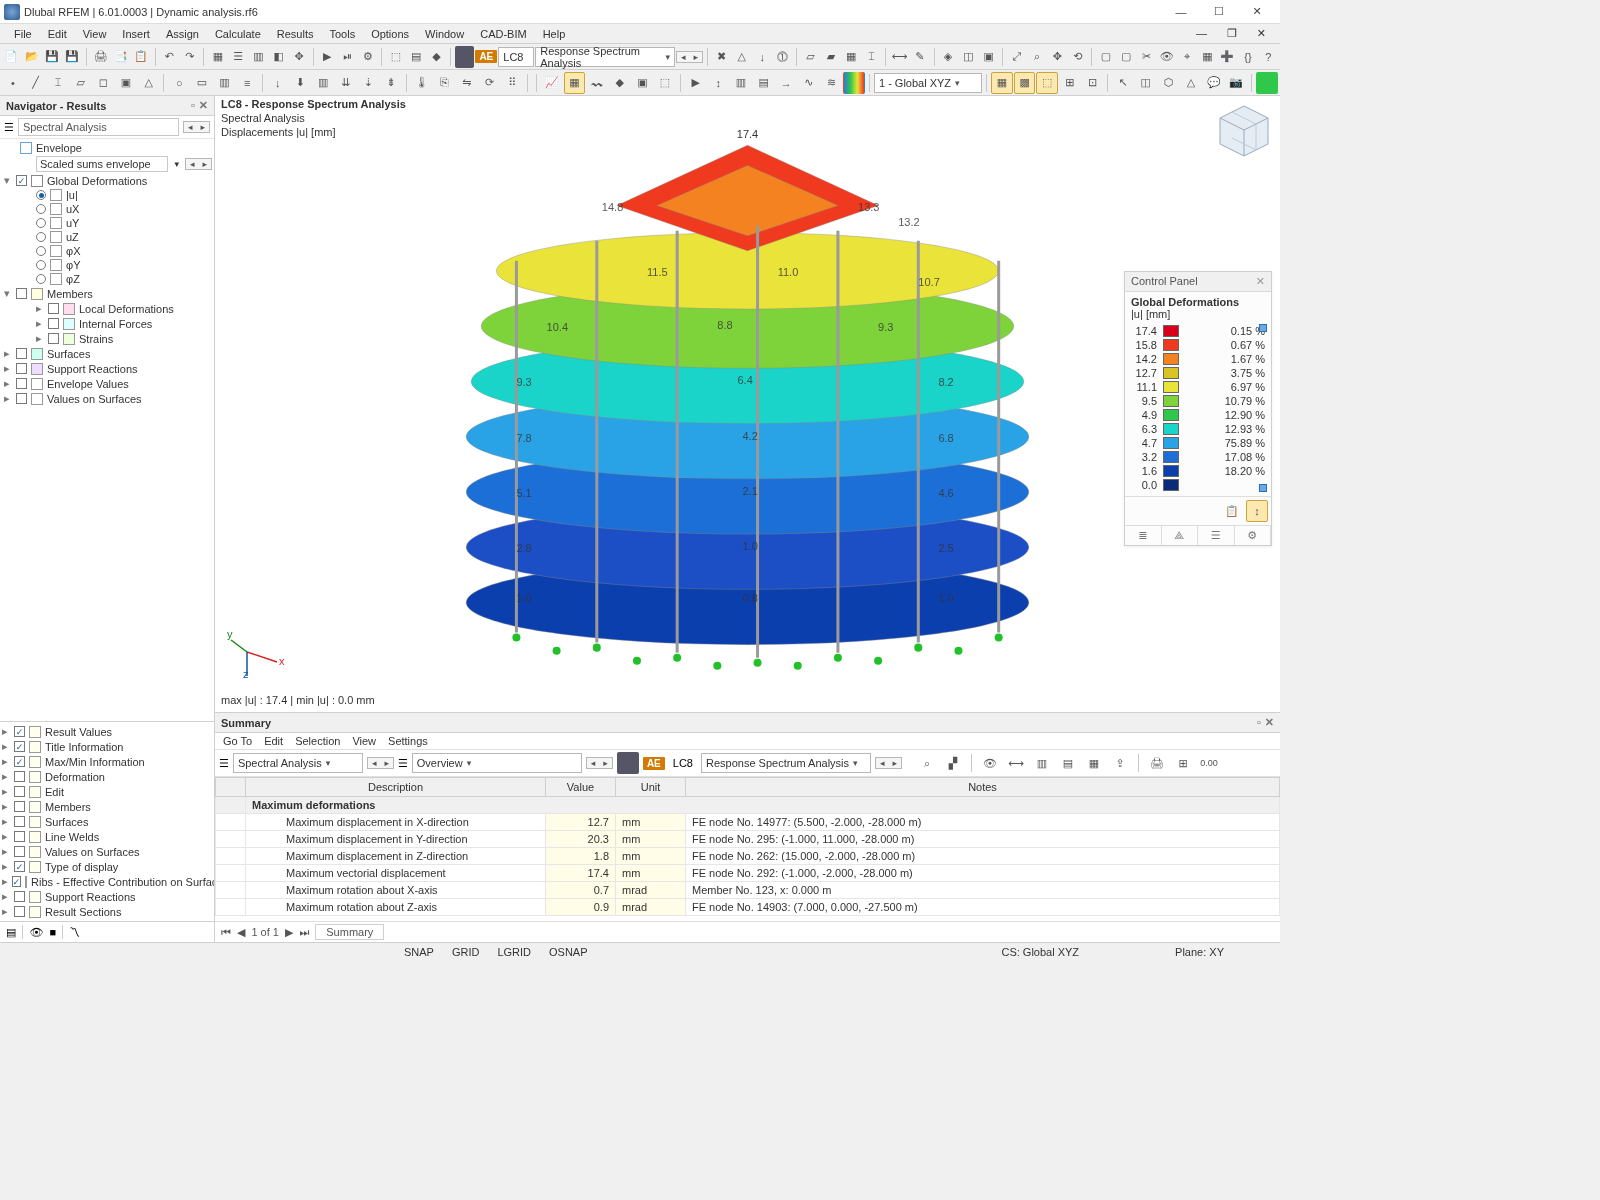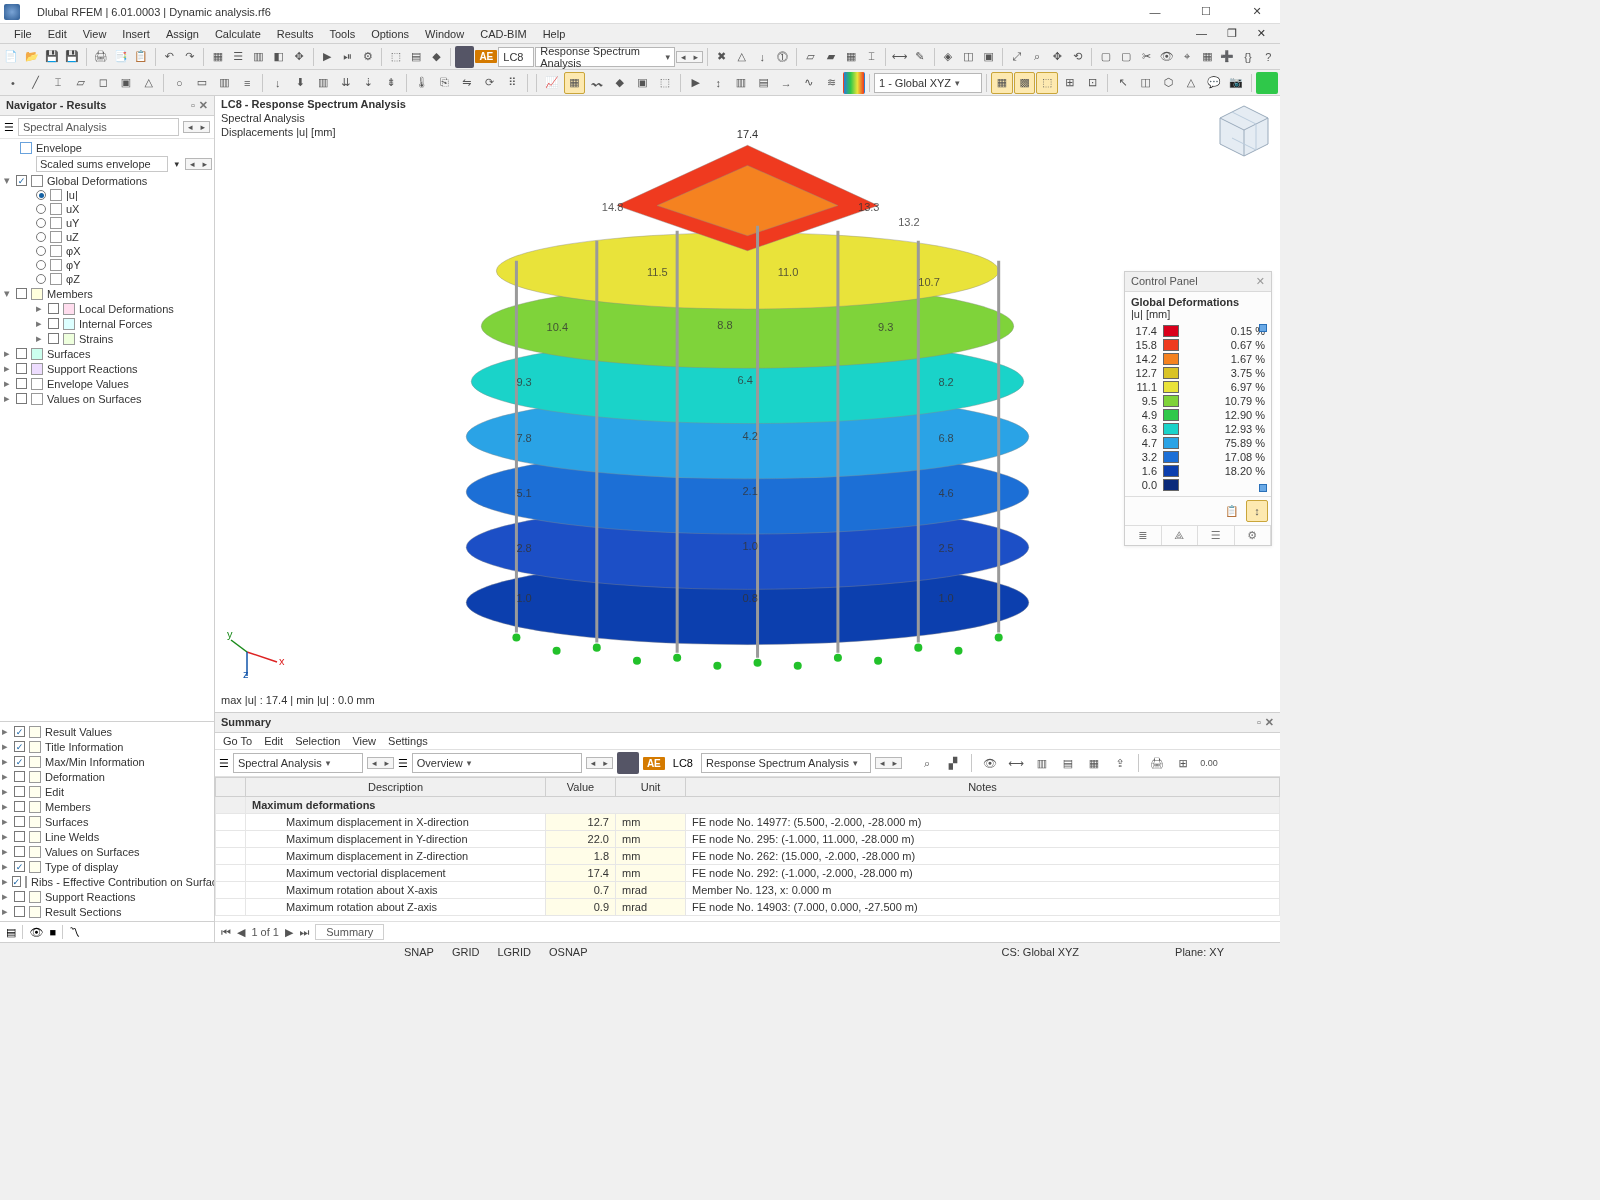--- a/index.html
+++ b/index.html
@@ -1,32 +1,32 @@
 <!DOCTYPE html>
 <html><head>
 <meta charset="utf-8">
 <style>
 * { box-sizing: border-box; margin: 0; padding: 0; font-family: "Segoe UI", Tahoma, sans-serif; font-size: 11px; }
 html, body { width: 1280px; height: 960px; overflow: hidden; background: #f0f0f0; }
-.titlebar { height: 24px; background: #fff; display: flex; align-items: center; padding: 0 4px; border-bottom: 1px solid #ddd; gap: 13px; }
+.titlebar { height: 24px; background: #fff; display: flex; align-items: center; padding: 0 4px; border-bottom: 1px solid #ddd; }
 .titlebar .icon { width: 16px; height: 16px; margin-right: 4px; background: radial-gradient(#7aa4d6,#2d5c94); border-radius: 2px; }
 .titlebar .title { flex: 1; color: #333; }
 .titlebar .winbtn { width: 38px; height: 22px; display: flex; align-items: center; justify-content: center; color: #444; }
 .menubar { height: 20px; background: #f0f0f0; display: flex; align-items: center; padding: 0 6px; border-bottom: 1px solid #d0d0d0; color: #333; }
 .menubar span { padding: 2px 8px; cursor: default; }
 .menubar .right { margin-left: auto; display:flex; gap:4px; }
 .toolbar { height: 26px; background: #f0f0f0; display: flex; align-items: center; padding: 0 2px; border-bottom: 1px solid #d0d0d0; gap:1px; }
 .tbtn { width: 22px; height: 22px; border: 1px solid transparent; border-radius: 2px; display:flex; align-items:center; justify-content:center; color:#555; }
 .tsep { width:1px; height:18px; background:#c8c8c8; margin:0 3px; }
 .tbtn.active { background:#fde9b0; border-color:#c9a53a; }
 .dropdown { height:20px; border:1px solid #b7b7b7; background:#fff; display:flex; align-items:center; padding:0 4px; gap:4px; color:#333; }
 .dropdown .arrow { color:#555; font-size:9px; }
 .main { display:flex; height: calc(960px - 24px - 20px - 26px - 26px - 18px); }
 .navigator { width: 215px; background:#fff; border-right:1px solid #cfcfcf; display:flex; flex-direction:column; }
-.pane-title { background:#f0f0f0; border-bottom:1px solid #d0d0d0; padding:3px 6px; font-weight:bold; color:#333; display:flex; }
+.pane-title { background:#f0f0f0; border-bottom:1px solid #d0d0d0; padding:3px 6px; font-weight:bold; color:#333; display:flex; align-items:center; }
 .pane-title .btns { margin-left:auto; display:flex; gap:4px; color:#777; }
 .nav-dd { display:flex; align-items:center; gap:4px; padding:2px 4px; border-bottom:1px solid #e5e5e5; }
 .nav-dd .field { flex:1; border:1px solid #c8c8c8; background:#fff; padding:2px 4px; color:#555;}
 .tree { flex:1; overflow:auto; padding:2px 0 0 2px; }
 .tree-row { display:flex; align-items:center; gap:4px; padding:1px 2px; white-space:nowrap; color:#333;}
 .tree-row.indent1 { padding-left:18px;}
 .tree-row.indent2 { padding-left:34px;}
 .caret { width:8px; color:#777; }
 .chk { width:11px;height:11px;border:1px solid #777;background:#fff;display:inline-flex;align-items:center;justify-content:center;font-size:9px;color:#1461a4; }
 .radio { width:10px;height:10px;border:1px solid #777;border-radius:50%;display:inline-block;position:relative; }
@@ -727,21 +727,21 @@
         <tr>
                 <td></td>
                 <td style="padding-left:40px">Maximum displacement in X-direction</td>
                 <td class="val">12.7</td>
                 <td class="unit">mm</td>
                 <td>FE node No. 14977: (5.500, -2.000, -28.000 m)</td>
               </tr>
               <tr>
                 <td></td>
                 <td style="padding-left:40px">Maximum displacement in Y-direction</td>
-                <td class="val">22.0</td>
+                <td class="val">20.3</td>
                 <td class="unit">mm</td>
                 <td>FE node No. 295: (-1.000, 11.000, -28.000 m)</td>
               </tr>
               <tr>
                 <td></td>
                 <td style="padding-left:40px">Maximum displacement in Z-direction</td>
                 <td class="val">1.8</td>
                 <td class="unit">mm</td>
                 <td>FE node No. 262: (15.000, -2.000, -28.000 m)</td>
               </tr>

